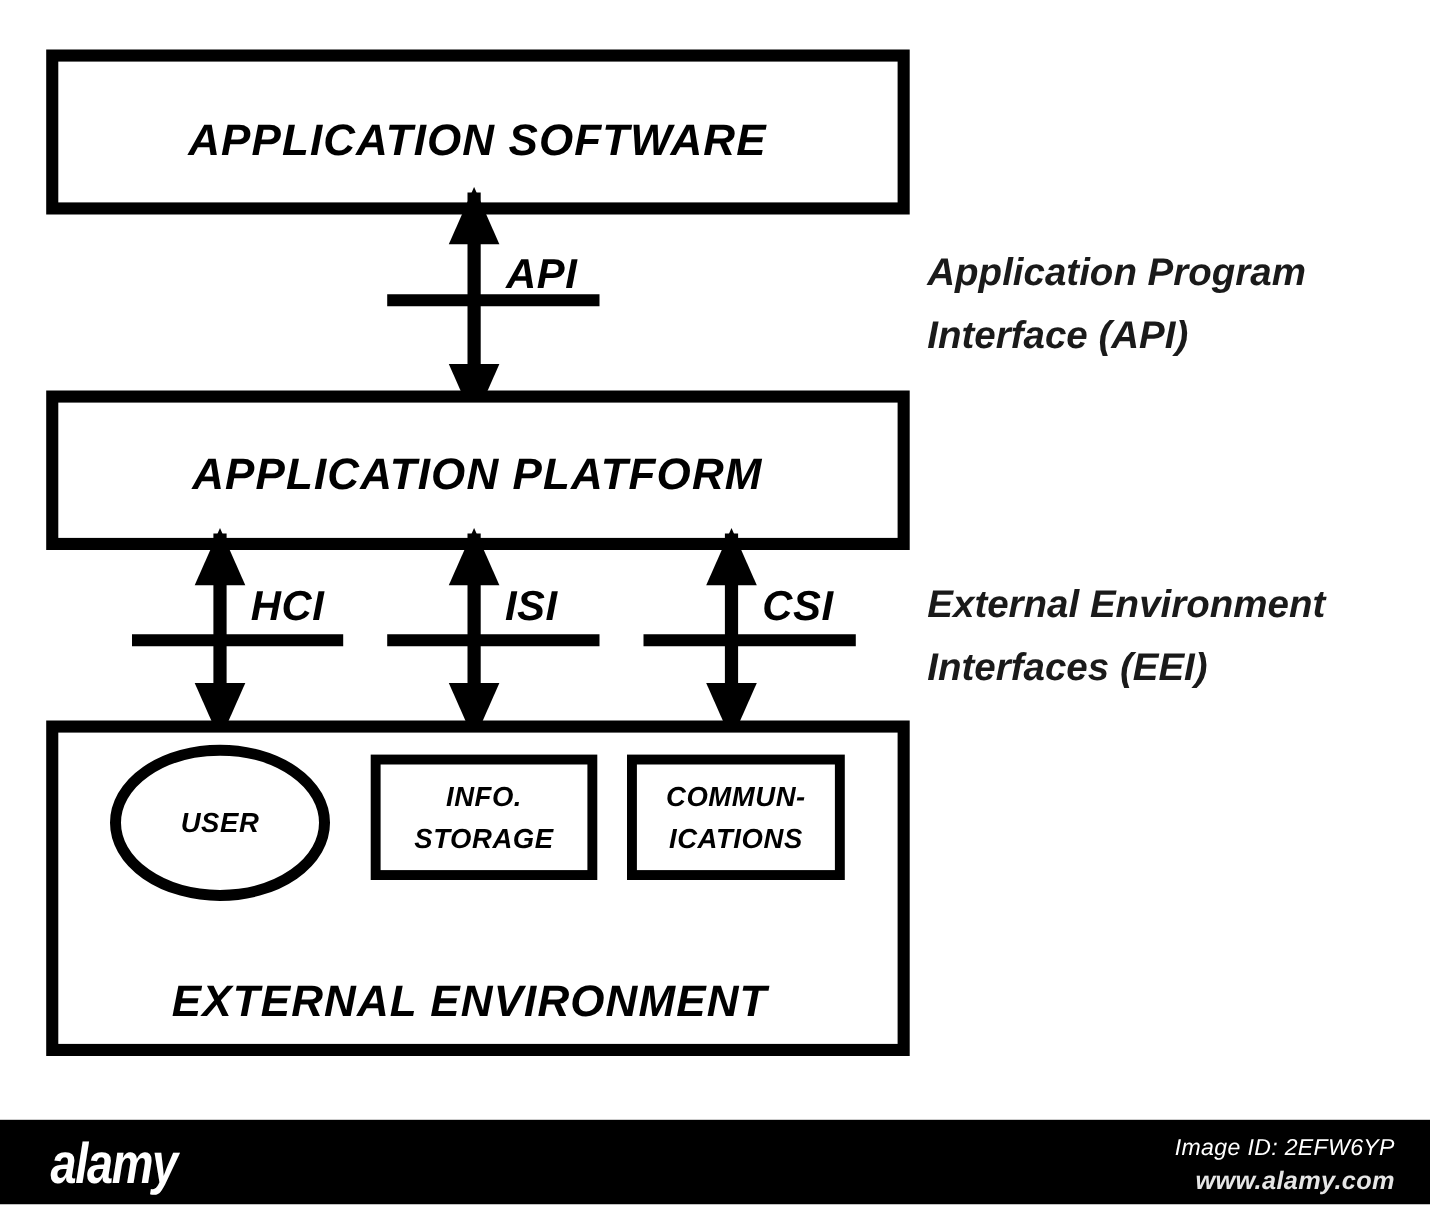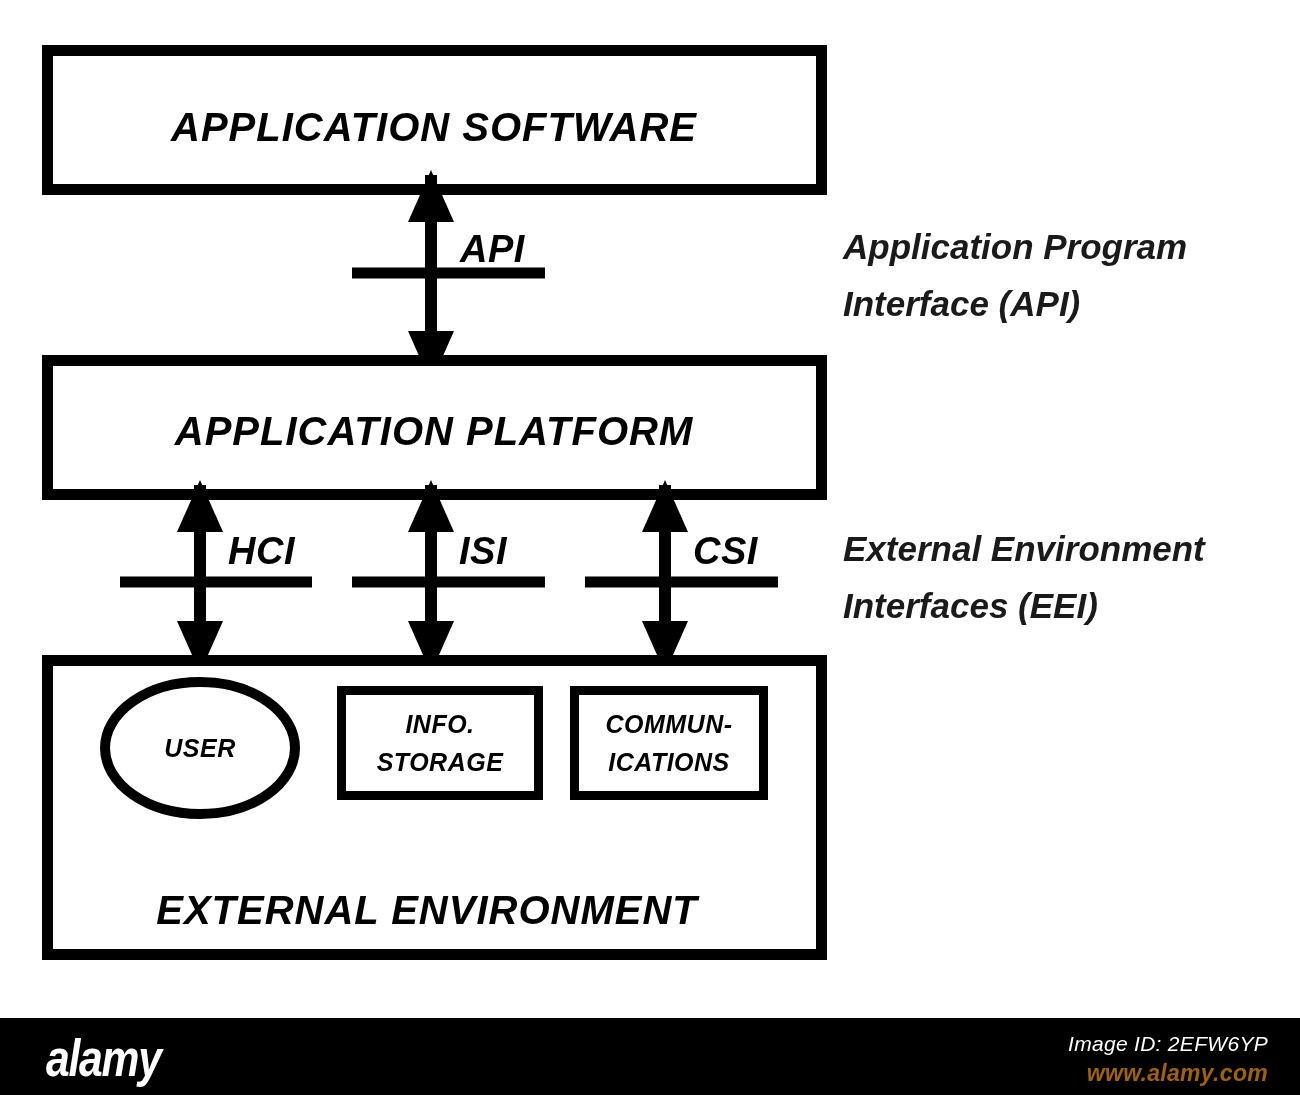--- a/index.html
+++ b/index.html
@@ -88,21 +88,21 @@
     font-family: "Liberation Sans", sans-serif;
     font-size: 21px;
     color: #ffffff;
     line-height: 1.35;
     letter-spacing: 0.3px;
   }
   #alamy-url {
     font-family: "Liberation Sans", sans-serif;
     font-weight: 700;
     font-size: 23px;
-    color: #a16207;
+    color: #e5e5e5;
     line-height: 1.35;
     letter-spacing: 0.3px;
   }
 </style>
 </head>
 <body>
 
 <div id="page">
 
   <svg id="diagram-svg" viewBox="0 0 1300 1010">

